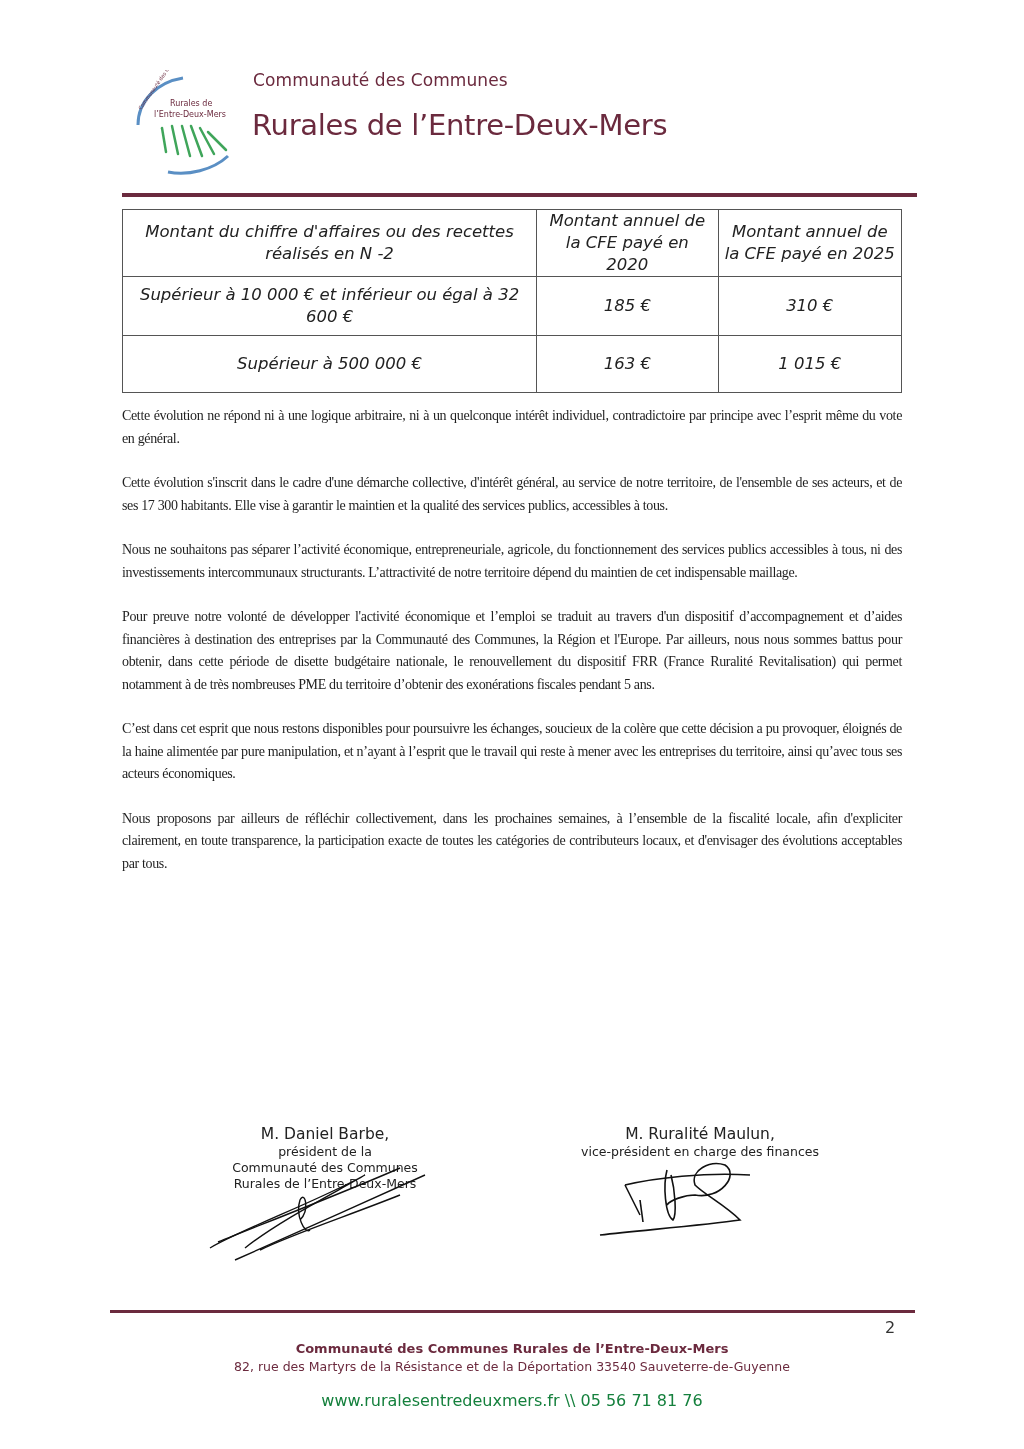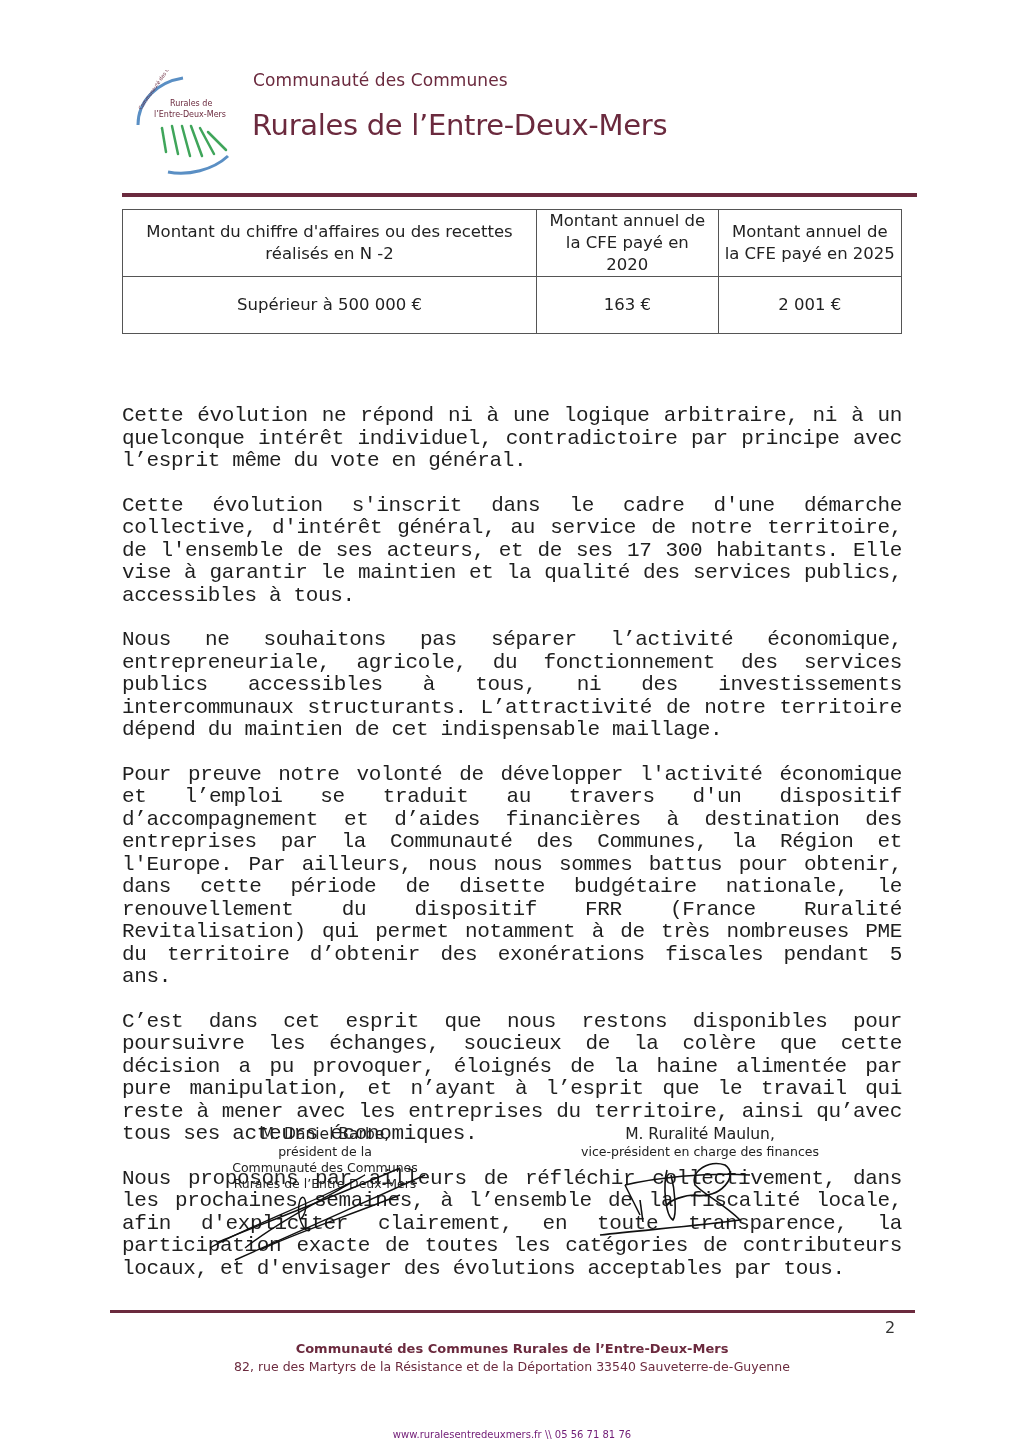--- a/index.html
+++ b/index.html
@@ -5,42 +5,42 @@
   html, body { margin: 0; padding: 0; background: #ffffff; }
   body { width: 1024px; height: 1449px; position: relative; overflow: hidden;
          font-family: "DejaVu Sans", sans-serif; color: #1a1a1a; }
   .logo { position: absolute; left: 128px; top: 70px; width: 112px; height: 112px; }
   .org-sub { position: absolute; left: 253px; top: 70px; font-size: 17px; color: #6b2a3e;
              font-family: "DejaVu Sans", sans-serif; letter-spacing: 0.1px; }
   .org-main { position: absolute; left: 252px; top: 108px; font-size: 29px; color: #6b2a3e;
               font-family: "DejaVu Sans", sans-serif; letter-spacing: -0.3px; }
   .rule-top { position: absolute; left: 122px; top: 193px; width: 795px; height: 4px; background: #6b2a3e; }
   table.cfe { position: absolute; left: 122px; top: 209px; width: 780px; border-collapse: collapse;
-              font-size: 16.5px; color: #222; font-family: "DejaVu Sans", sans-serif; }
+              font-size: 16.5px; color: #222; font-family: "DejaVu Sans", sans-serif; font-style: italic; }
   table.cfe td, table.cfe th { border: 1px solid #555; text-align: center; font-weight: normal;
               padding: 0 6px; line-height: 22px; }
   table.cfe th { height: 58px; }
   table.cfe tr.r1 td { height: 58px; }
   table.cfe tr.r2 td { height: 56px; }
   .col1 { width: 400px; } .col2 { width: 168px; } .col3 { width: 170px; }
-  .body { position: absolute; left: 122px; top: 405px; width: 780px; font-size: 21px;
-          line-height: 22.5px; color: #1f1f1f; text-align: justify; font-family: Liberation Mono, monospace; }
+  .body { position: absolute; left: 122px; top: 405px; width: 780px; font-size: 14px;
+          line-height: 22.5px; color: #1f1f1f; text-align: justify; font-family: Liberation Serif, serif; }
   .body p { margin: 0 0 22px 0; letter-spacing: -0.35px; }
   .sig { position: absolute; text-align: center; color: #222; font-family: "DejaVu Sans", sans-serif; }
   .sig .name { font-size: 15.5px; line-height: 20px; }
   .sig .role { font-size: 12.5px; line-height: 16px; }
   .sig1 { left: 200px; top: 1124px; width: 250px; }
   .sig2 { left: 555px; top: 1124px; width: 290px; }
   .sigdraw { position: absolute; }
   .rule-bot { position: absolute; left: 110px; top: 1310px; width: 805px; height: 3px; background: #6b2a3e; }
   .pageno { position: absolute; left: 885px; top: 1318px; font-size: 16px; color: #333; }
   .foot { position: absolute; left: 0; width: 1024px; text-align: center; font-family: "DejaVu Sans", sans-serif; }
   .foot1 { top: 1341px; font-size: 13px; font-weight: bold; color: #6b2a3e; }
   .foot2 { top: 1359px; font-size: 12.5px; color: #6b2a3e; }
-  .foot3 { top: 1429px; font-size: 10px; color: #701a75; }
+  .foot3 { top: 1391px; font-size: 16px; color: #15803d; }
 </style>
 </head>
 <body>
 
 <div class="logo">
   <svg width="112" height="112" viewBox="0 0 112 112">
     <path d="M10,55 C10,30 30,12 55,8" stroke="#5a8fc4" stroke-width="3" fill="none"></path>
     <path d="M40,102 C60,106 85,100 100,86" stroke="#5a8fc4" stroke-width="3" fill="none"></path>
     <text x="13" y="40" font-size="5" fill="#6b2a3e" transform="rotate(-55 13 40)" font-family="DejaVu Sans, sans-serif">Communauté des Communes</text>
     <text x="42" y="36" font-size="8" fill="#6b2a3e" font-family="DejaVu Sans, sans-serif">Rurales de</text>
@@ -59,24 +59,29 @@
 <div class="org-main">Rurales de l’Entre-Deux-Mers</div>
 <div class="rule-top"></div>
 
 <table class="cfe">
   <tbody>
       <tr>
     <th class="col1">Montant du chiffre d'affaires ou des recettes réalisés en N -2</th>
     <th class="col2">Montant annuel de la CFE payé en 2020</th>
     <th class="col3">Montant annuel de la CFE payé en 2025</th>
   </tr>
+  <tr class="r1">
+    <td>Supérieur à 10 000 € et inférieur ou égal à 32 600 €</td>
+    <td>185 €</td>
+    <td>310 €</td>
+  </tr>
   <tr class="r2">
     <td>Supérieur à 500 000 €</td>
     <td>163 €</td>
-    <td>2 001 €</td>
+    <td>1 015 €</td>
   </tr>
 </tbody>
   </table>
 
 <div class="body">
   <p>Cette évolution ne répond ni à une logique arbitraire, ni à un quelconque intérêt individuel, contradictoire par principe avec l’esprit même du vote en général.</p>
   <p>Cette évolution s'inscrit dans le cadre d'une démarche collective, d'intérêt général, au service de notre territoire, de l'ensemble de ses acteurs, et de ses 17 300 habitants. Elle vise à garantir le maintien et la qualité des services publics, accessibles à tous.</p>
   <p>Nous ne souhaitons pas séparer l’activité économique, entrepreneuriale, agricole, du fonctionnement des services publics accessibles à tous, ni des investissements intercommunaux structurants. L’attractivité de notre territoire dépend du maintien de cet indispensable maillage.</p>
   <p>Pour preuve notre volonté de développer l'activité économique et l’emploi se traduit au travers d'un dispositif d’accompagnement et d’aides financières à destination des entreprises par la Communauté des Communes, la Région et l'Europe. Par ailleurs, nous nous sommes battus pour obtenir, dans cette période de disette budgétaire nationale, le renouvellement du dispositif FRR (France Ruralité Revitalisation) qui permet notamment à de très nombreuses PME du territoire d’obtenir des exonérations fiscales pendant 5 ans.</p>
   <p>C’est dans cet esprit que nous restons disponibles pour poursuivre les échanges, soucieux de la colère que cette décision a pu provoquer, éloignés de la haine alimentée par pure manipulation, et n’ayant à l’esprit que le travail qui reste à mener avec les entreprises du territoire, ainsi qu’avec tous ses acteurs économiques.</p>

